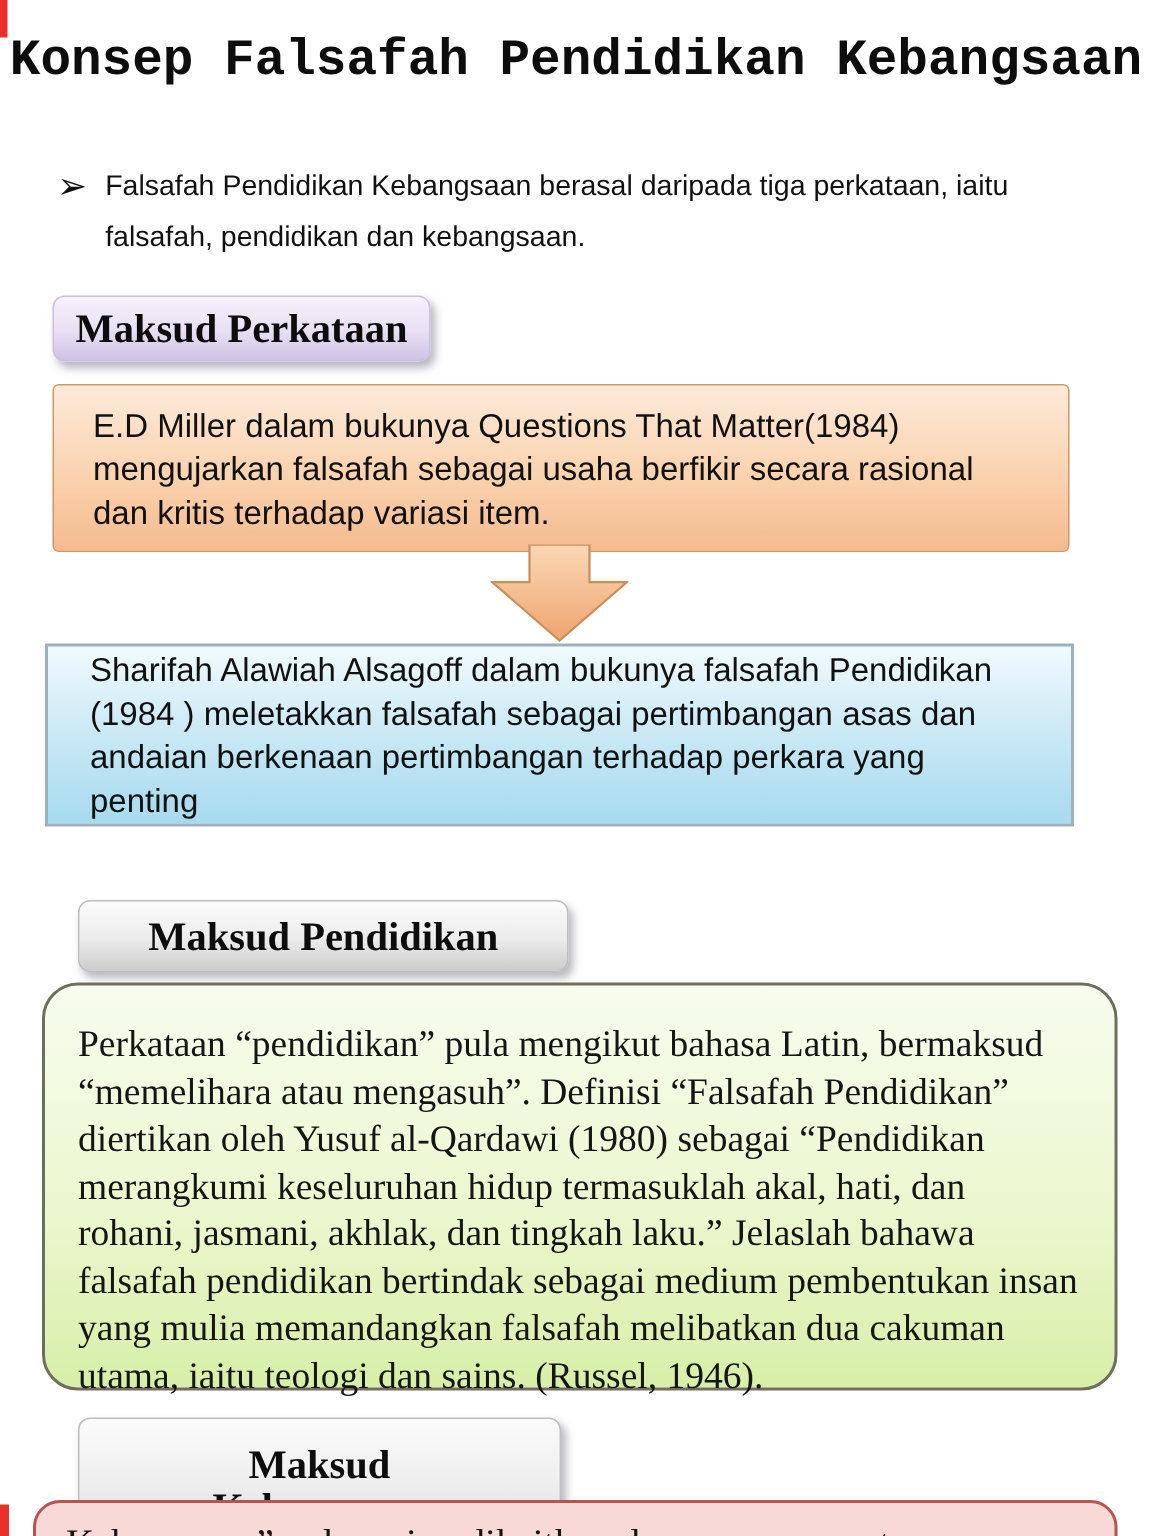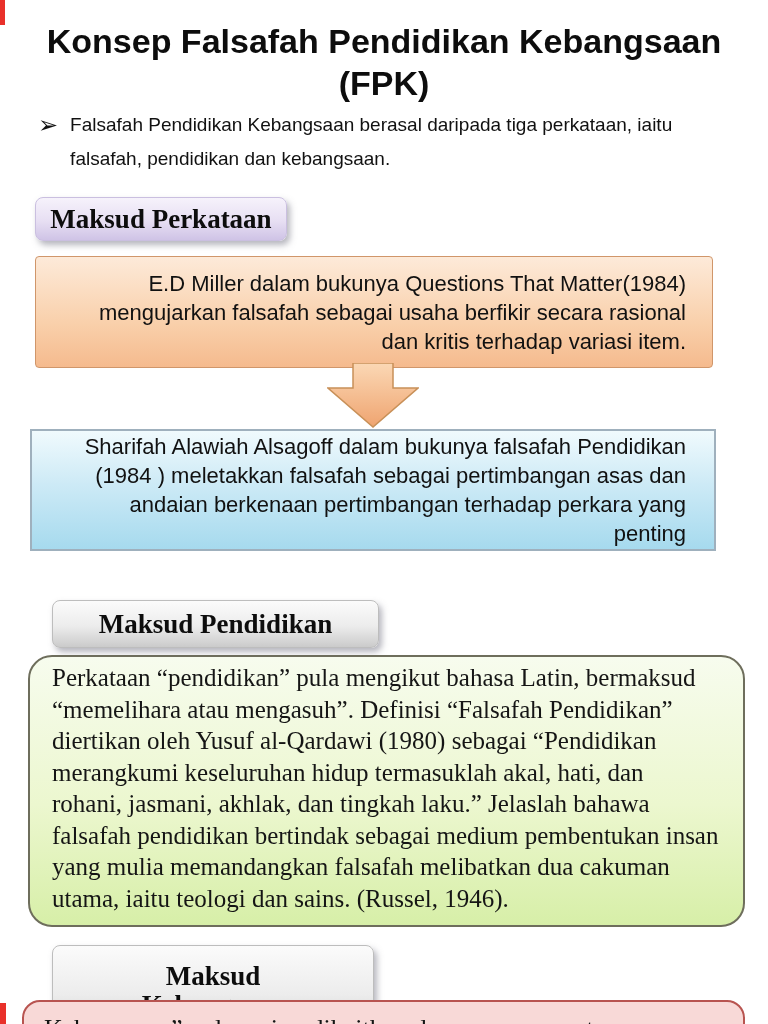--- a/index.html
+++ b/index.html
@@ -10,21 +10,21 @@
   .abs{position:absolute;}
 
   
   .red-strip{background:#e9302a;}
   #red-top{left:0;top:0;width:5px;height:25px;}
   #red-bottom{left:0;top:1003px;width:6px;height:21px;}
 
   
   #title{
     top:20px;left:0;width:768px;text-align:center;
-    font-family:Liberation Sans, sans-serif;font-weight:bold;
+    font-family:Liberation Mono, monospace;font-weight:bold;
     font-size:34px;line-height:42px;color:#0d0d0d;
   }
 
   
   #intro{top:108px;left:38px;width:702px;display:flex;}
   #intro .marker{font-size:24px;line-height:34px;margin-right:12px;flex:0 0 auto;}
   #intro .txt{font-size:19px;line-height:34px;width:662px;}
 
   
   .pill{
@@ -40,61 +40,60 @@
     background:linear-gradient(#fbfbfb, #ececec 55%, #cbcbcb);
     border:1px solid #bdbdbd;
   }
   #falsafah-heading{top:197px;left:35px;width:250px;height:42px;line-height:42px;}
   #pendidikan-heading{top:600px;left:52px;width:325px;height:46px;line-height:46px;text-align:center;}
   #kebangsaan-heading{top:945px;left:52px;width:288px;height:57px;line-height:29px;
       display:flex;align-items:center;justify-content:center;padding:16px;}
   #kebangsaan-heading span{display:block;width:230px;}
 
   
-  .content-box{display:flex;align-items:center;justify-content:center;text-align:right;}
+  .content-box{display:flex;align-items:center;justify-content:center;text-align:left;}
   #miller-box{
     top:256px;left:35px;width:676px;height:110px;
     background:linear-gradient(#fdead9, #f9d0ab 60%, #f5ba8e);
     border:1px solid #d0966a;border-radius:4px;
   }
   #miller-box .txt{font-size:22px;line-height:29px;padding:0 26px;}
   #alsagoff-box{
     top:429px;left:30px;width:682px;height:118px;
     background:linear-gradient(#f0fafd, #cdeaf6 45%, #a6daee);
     border:2px solid #9fb0bd;
   }
   #alsagoff-box .txt{font-size:22px;line-height:29px;padding:0 28px;}
 
   #arrow-wrap{top:363px;left:327px;width:92px;height:65px;}
 
   #green-box{
     top:655px;left:28px;width:717px;height:272px;box-sizing:border-box;
     background:linear-gradient(#f7fcee, #ecf7cf 55%, #d7efa8);
     border:2px solid #6e6e5c;border-radius:24px;
-    padding:5px 24px 0 22px;
+    padding:24px 24px 0 22px;
     font-family:"Liberation Serif",serif;font-size:25px;line-height:31.5px;color:#151515;
   }
 
   #pink-box{
     top:1000px;left:22px;width:723px;height:60px;box-sizing:border-box;
     background:#f8d9d7;border:2px solid #b85450;border-radius:18px;
     padding:12px 20px 0 20px;
     font-family:"Liberation Serif",serif;font-size:26px;color:#151515;
     overflow:hidden;
   }
 </style>
 </head>
 <body>
 
 <div class="abs red-strip" id="red-top"></div>
 <div class="abs red-strip" id="red-bottom"></div>
 
 <div class="abs" id="title">
   <div>Konsep Falsafah Pendidikan Kebangsaan</div>
-  <div>(FPK)</div>
 </div>
 
 <div class="abs" id="intro">
   <span class="marker">➢</span>
   <span class="txt">Falsafah Pendidikan Kebangsaan berasal daripada tiga perkataan, iaitu falsafah, pendidikan dan kebangsaan.</span>
 </div>
 
 <div class="abs pill pill-purple" id="falsafah-heading">Maksud Perkataan</div>
 
 <div class="abs content-box" id="miller-box">

